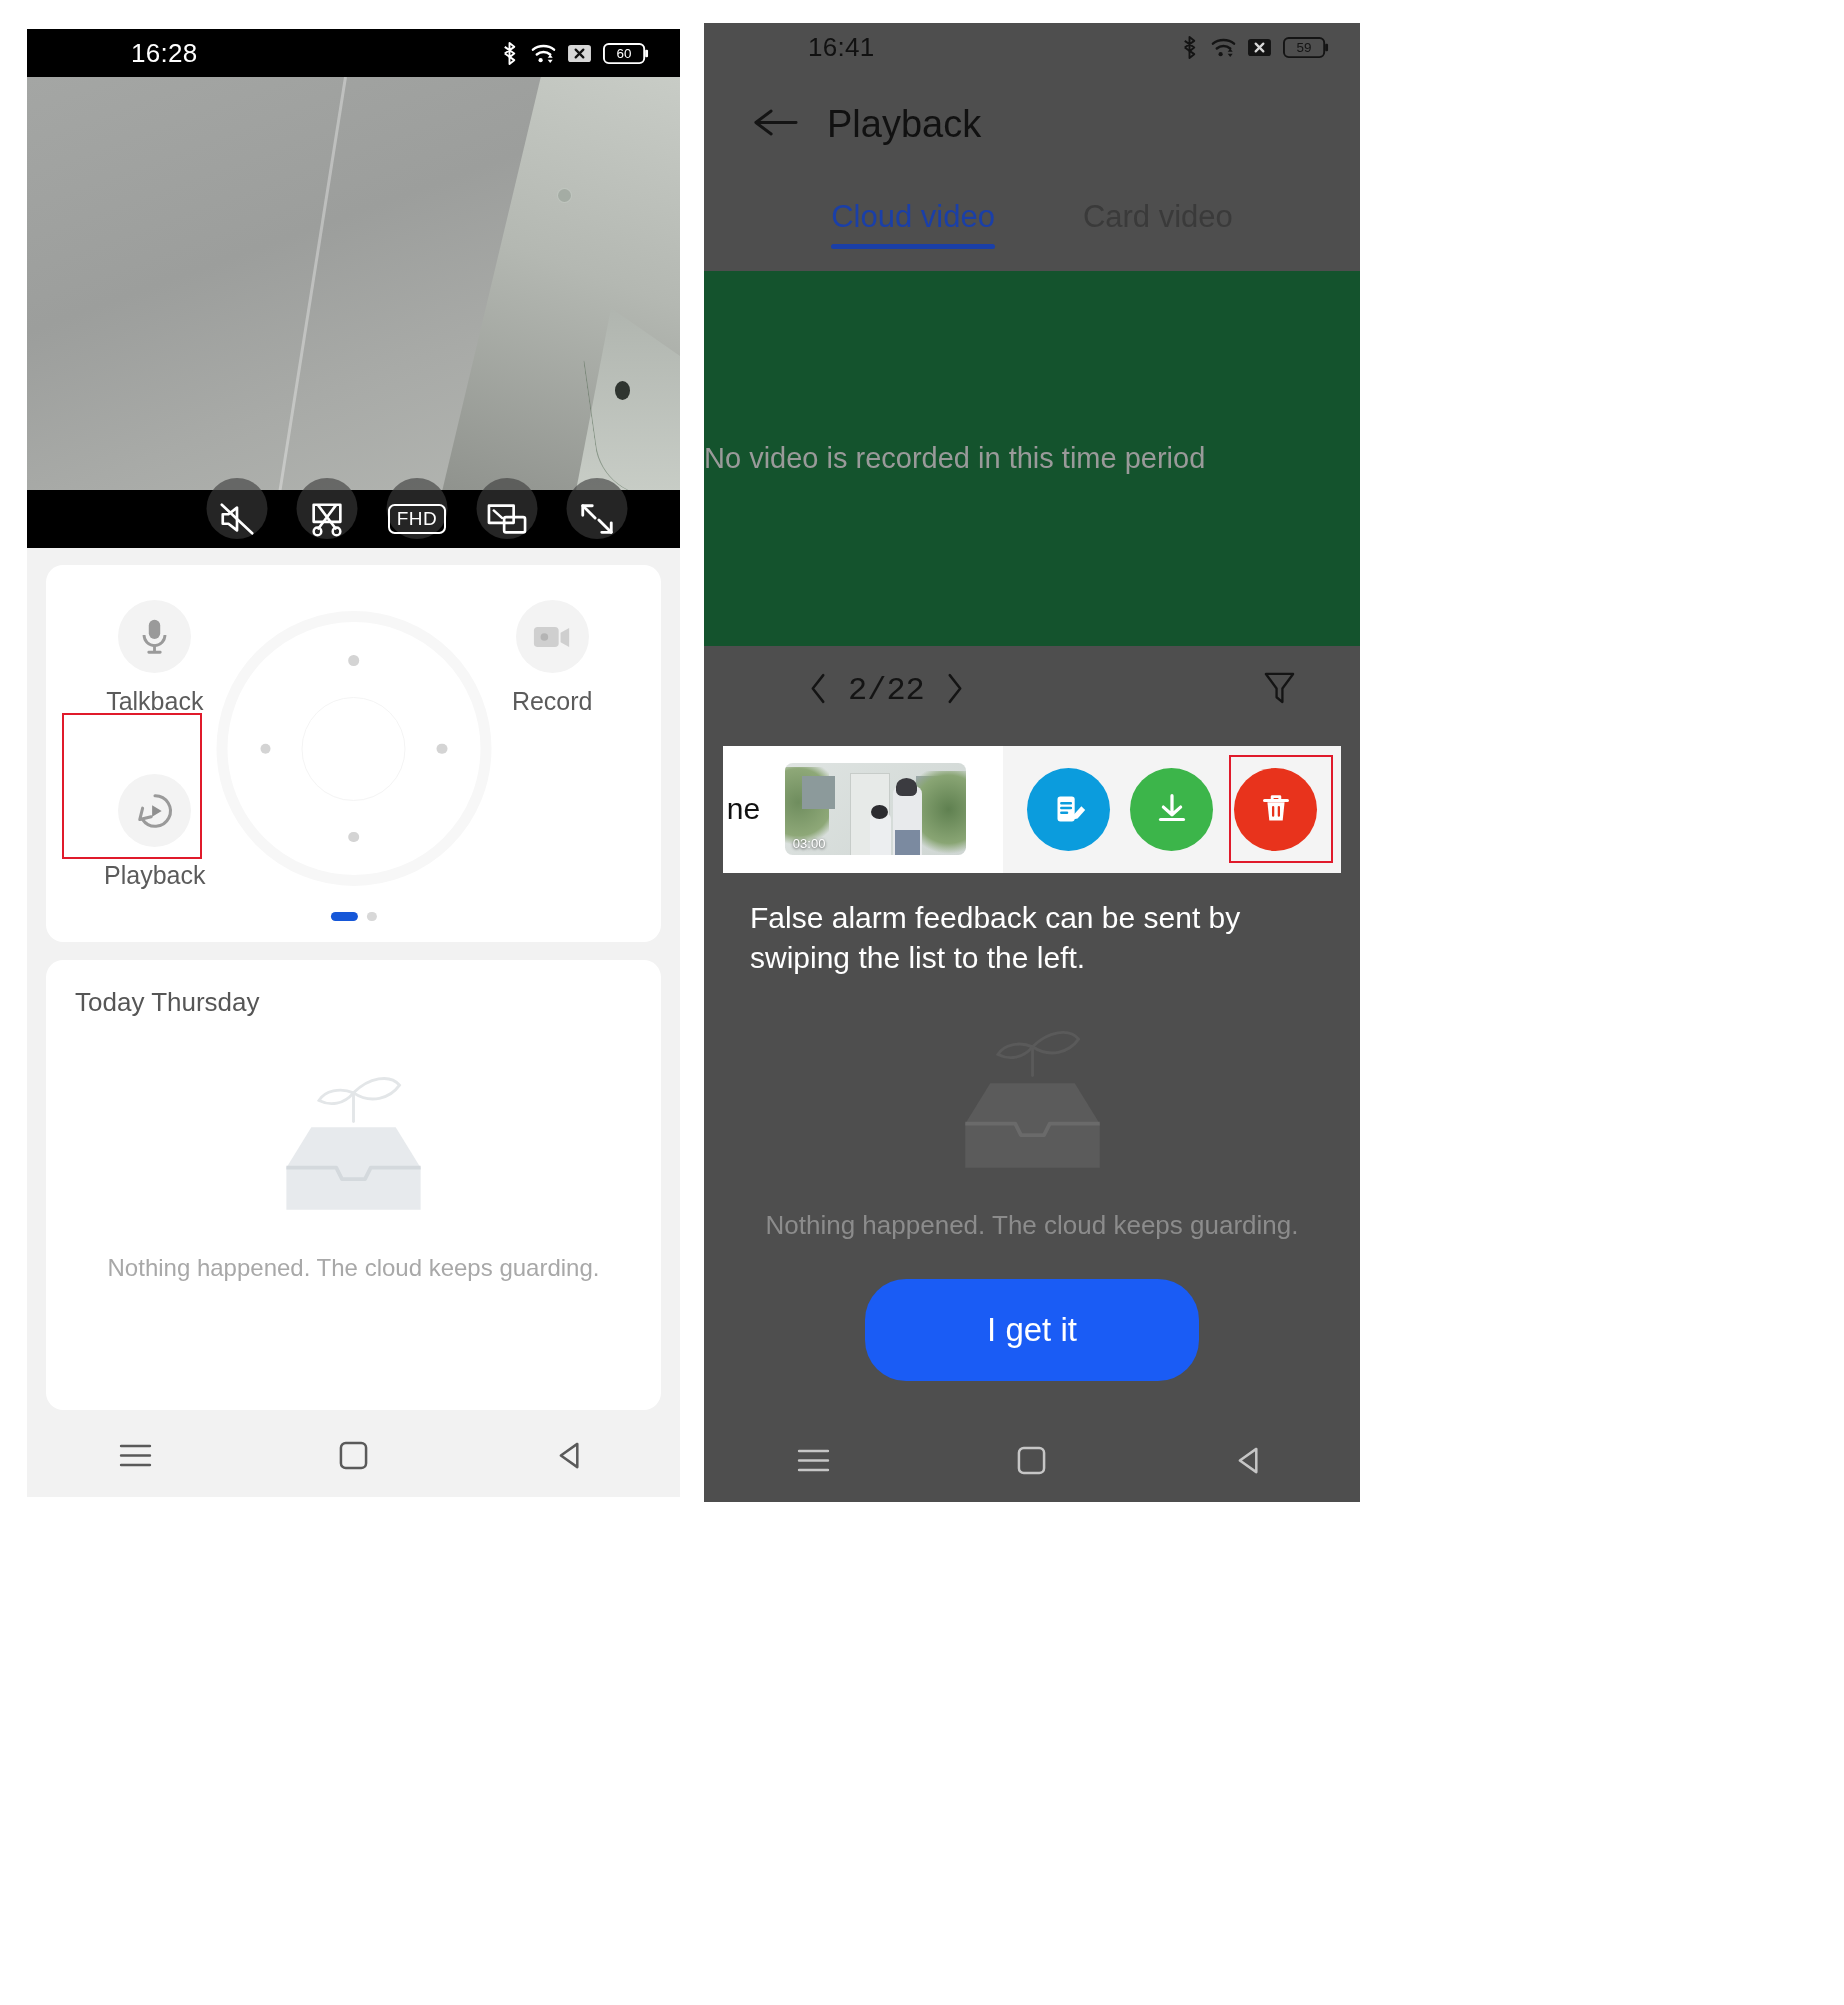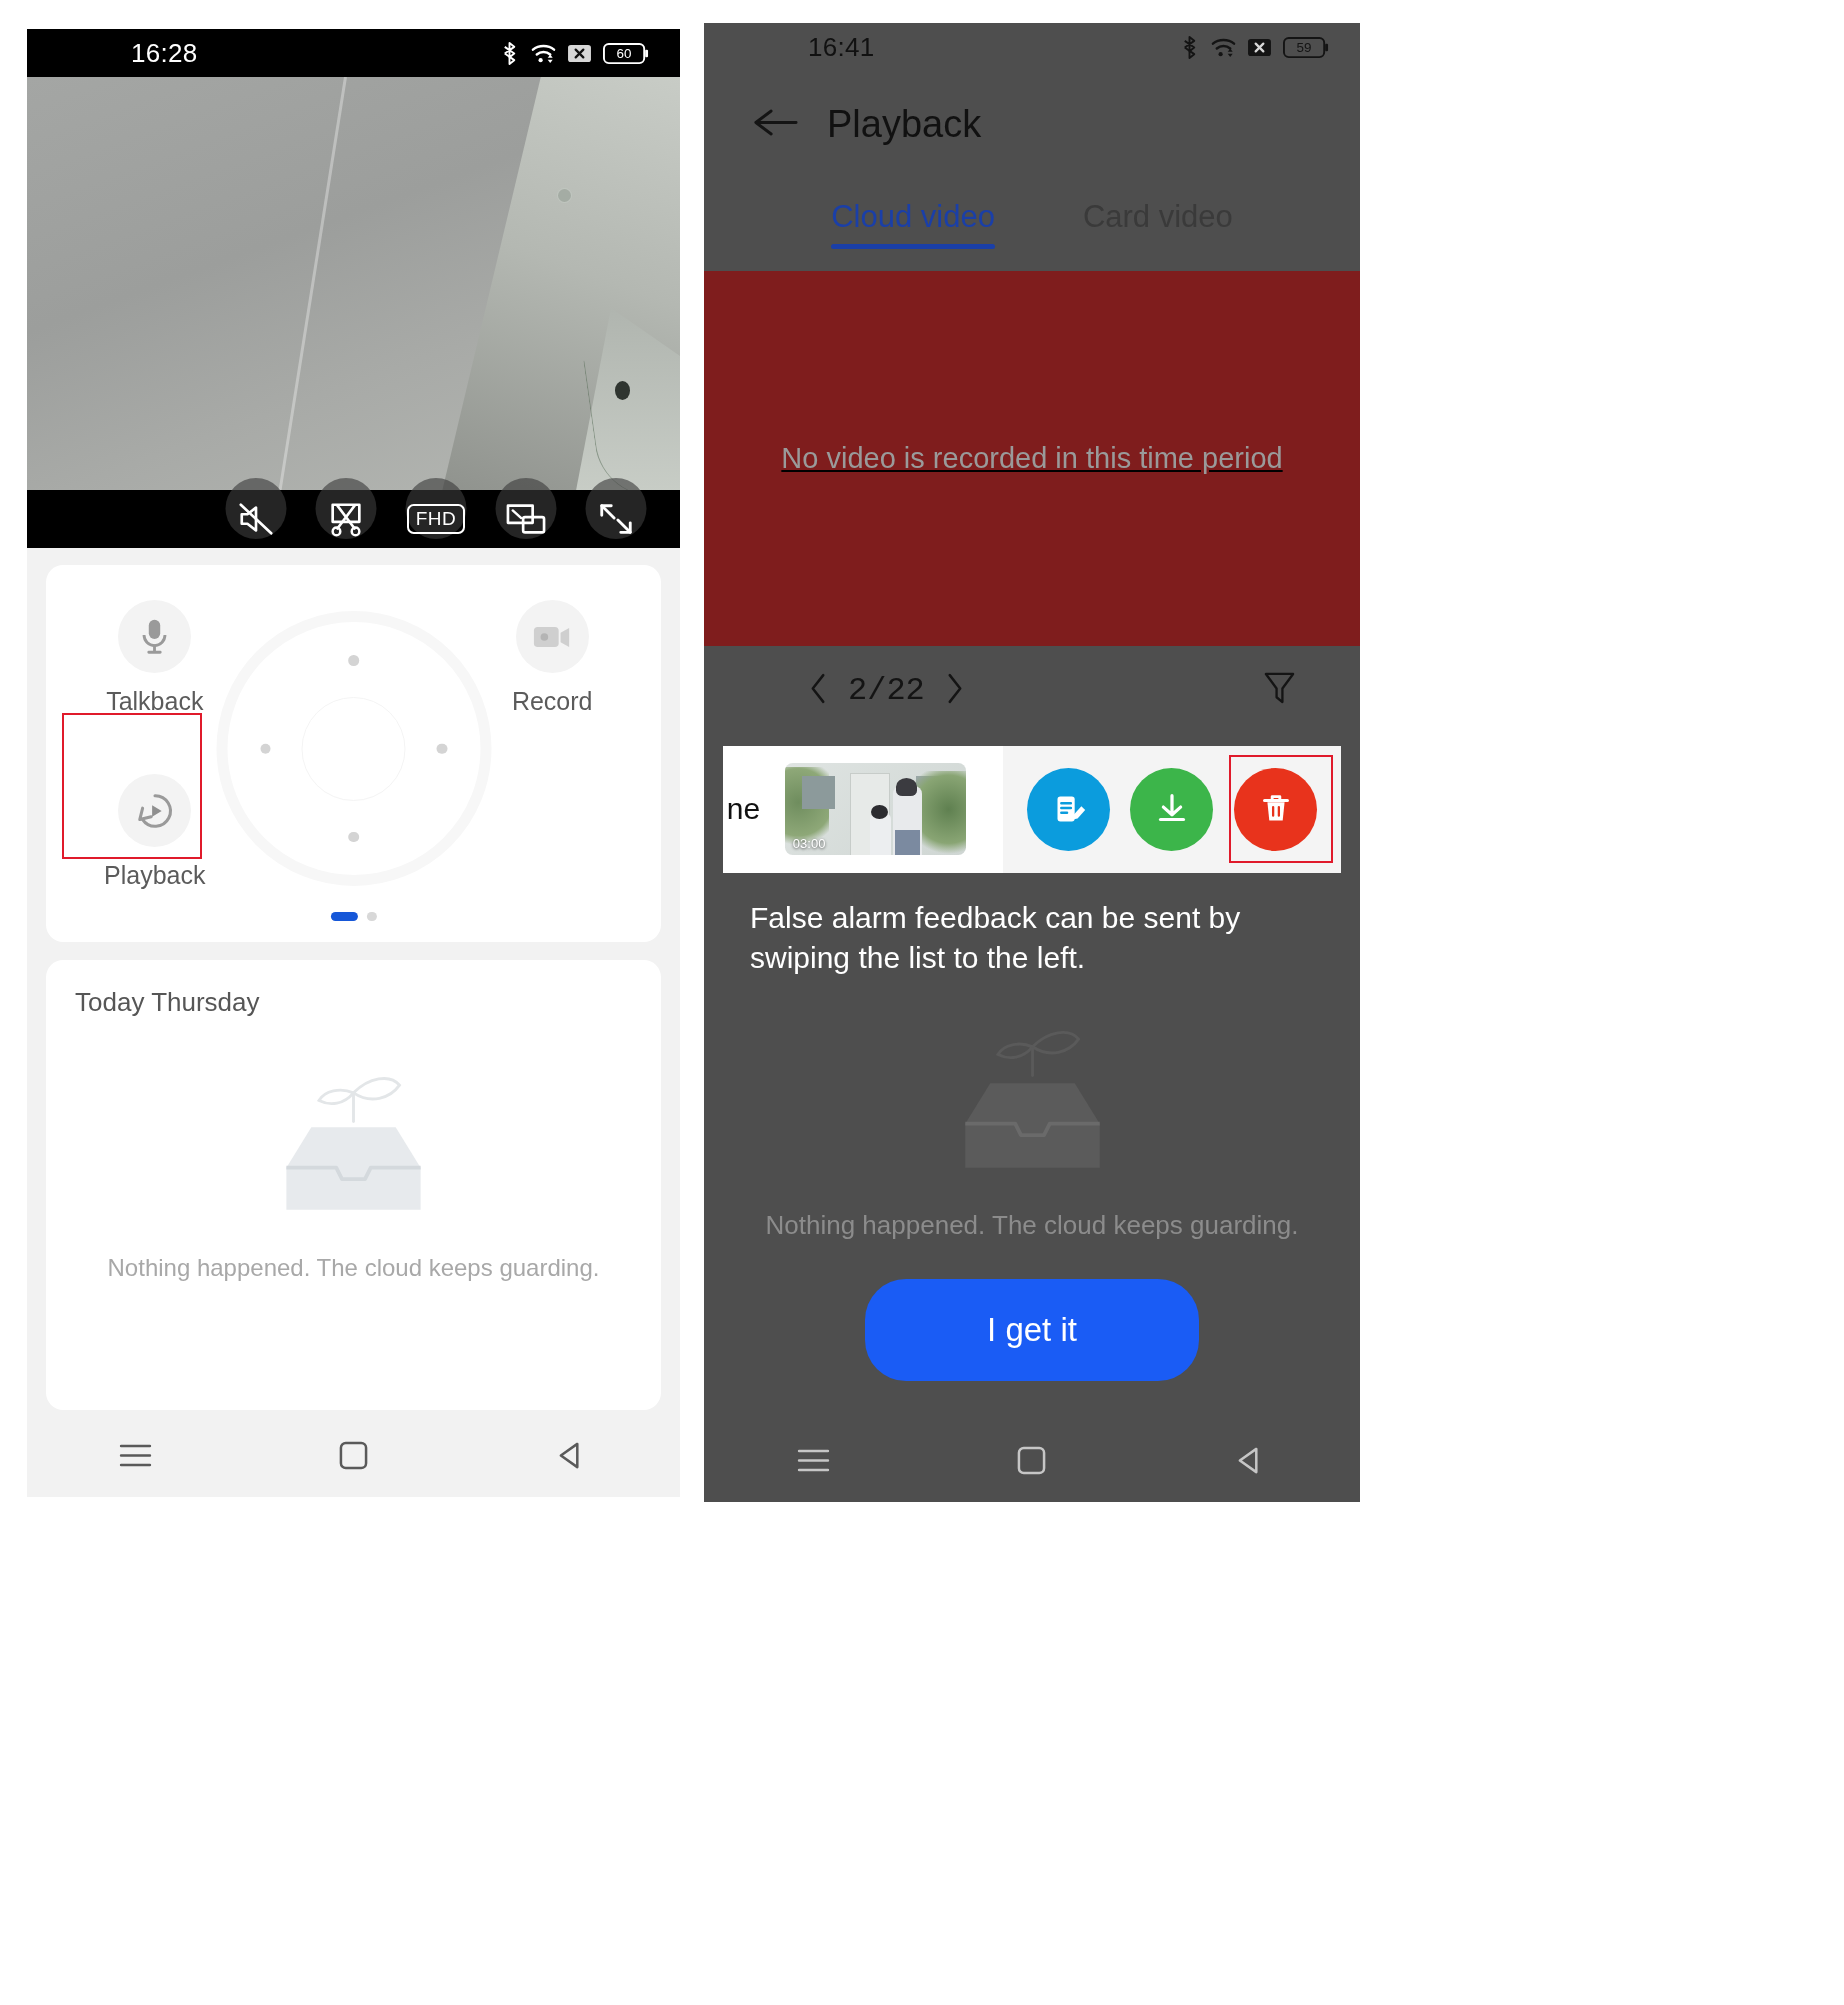--- a/index.html
+++ b/index.html
@@ -162,21 +162,21 @@
   .vid-toolbar {
     position: absolute;
     left: 0; bottom: 0;
     width: 100%;
     height: 58px;
     background: #000000;
     display: flex;
     align-items: center;
     justify-content: flex-end;
     gap: 38px;
-    padding-right: 38px;
+    padding-right: 57px;
   }
   .tb-btn {
     position: relative;
     width: 52px; height: 52px;
     display: flex; align-items: center; justify-content: center;
     cursor: pointer;
   }
   .tb-circle {
     position: absolute;
     left: 50%; top: -15.4px;
@@ -350,25 +350,24 @@
   .tab-idle   { color: #3a3a3a; }
   .tab-underline {
     position: absolute;
     left: 0; right: 0; bottom: 0;
     height: 4.8px;
     background: #1a3fa8;
     border-radius: 2.9px;
   }
   .r-player {
     height: 375px;
-    background: #7f1d1d;
-    display: flex;
-    align-items: center;
-    justify-content: center;
-    text-decoration: underline;
+    background: #14532d;
+    display: flex;
+    align-items: center;
+    justify-content: flex-start;
   }
   .r-player-msg {
     color: #9a9a9a;
     font-size: 29px;
   }
   .r-datebar {
     height: 88px;
     display: flex;
     align-items: center;
     padding: 0 64px;

